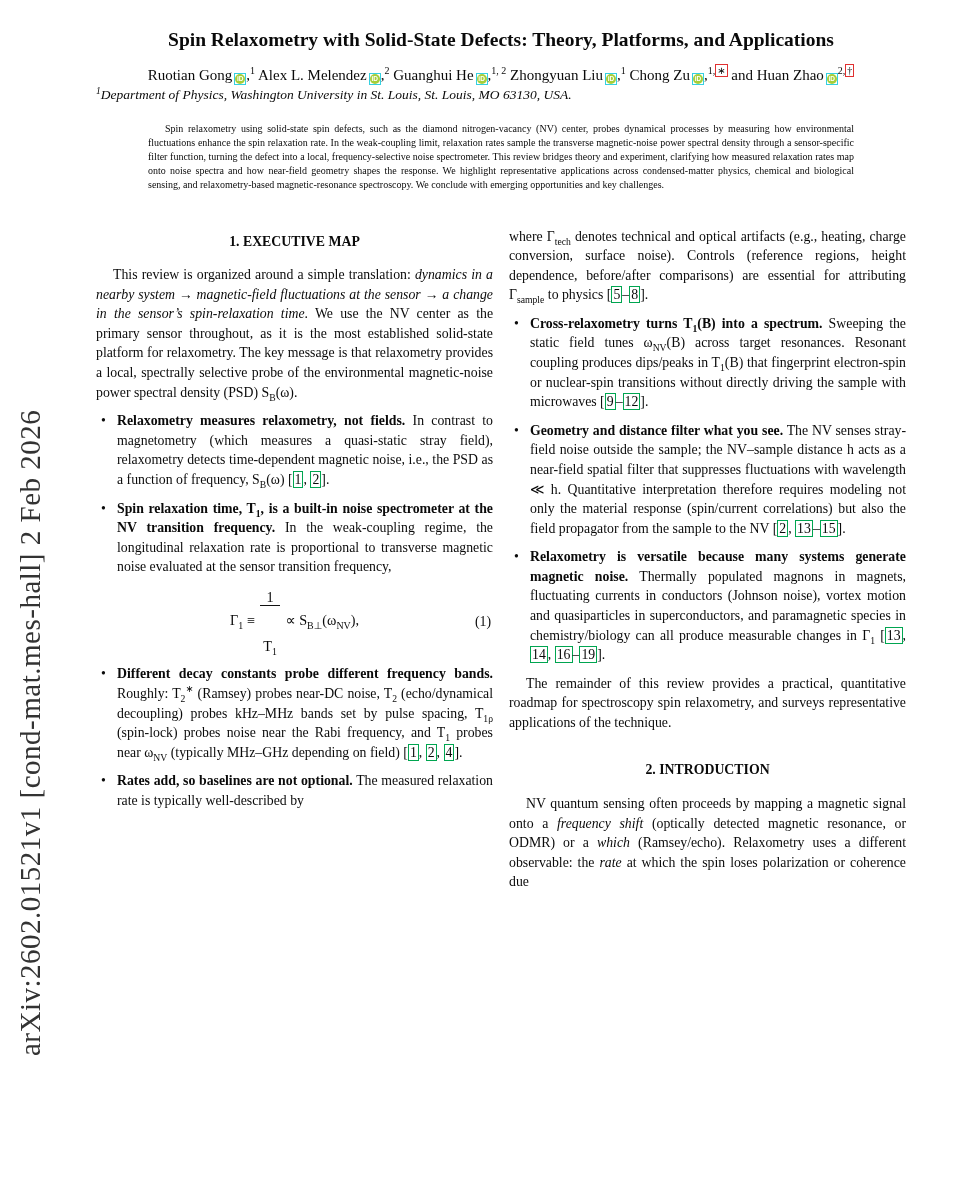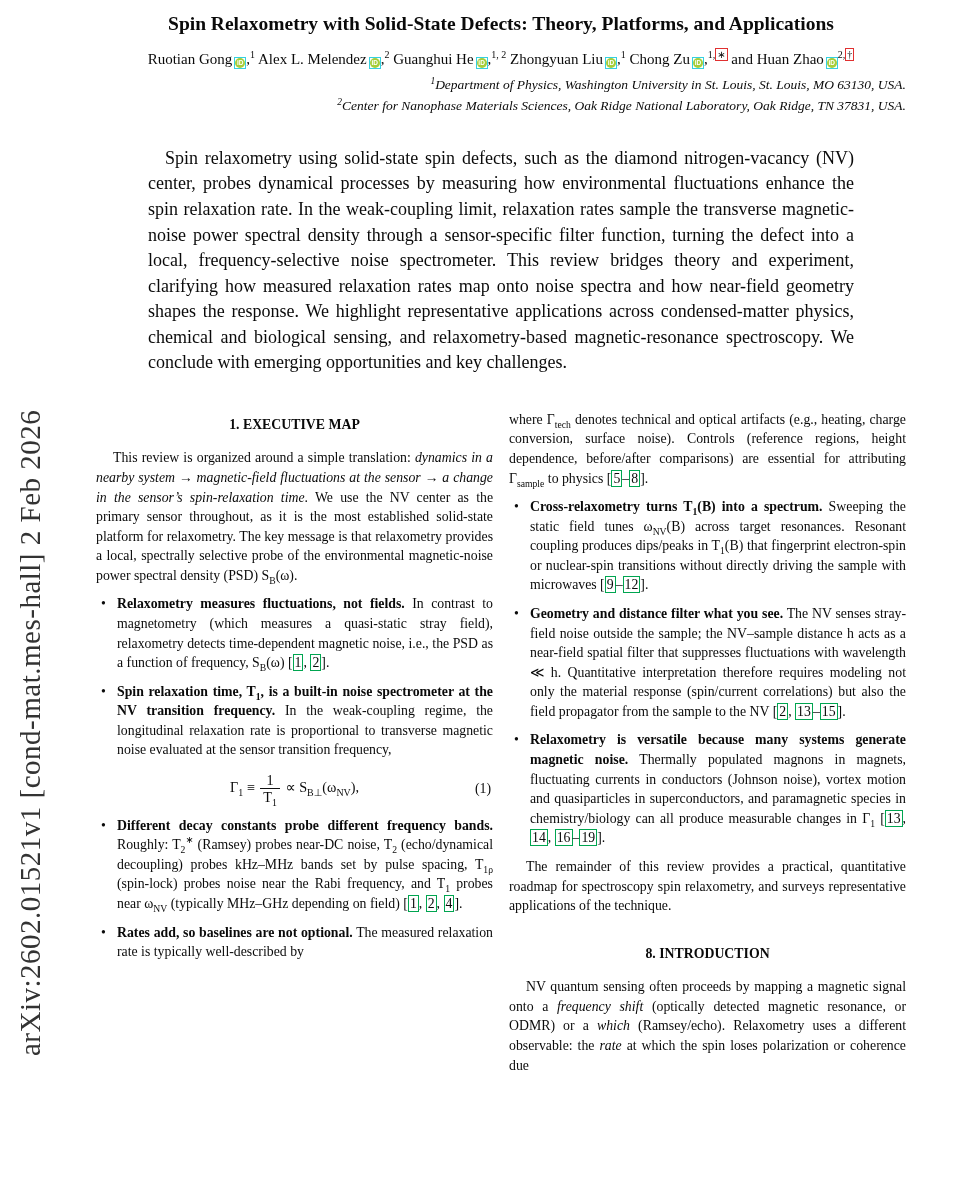--- a/index.html
+++ b/index.html
@@ -18,21 +18,21 @@
     position: absolute;
     left: 14px; top: 1056px;
     transform: rotate(-90deg);
     transform-origin: 0 0;
     white-space: nowrap;
     font-size: 29px;
     letter-spacing: 0.5px;
     color: #333;
   }
 
-  .page { padding: 12px 66px 0 96px; }
+  .page { padding: 28px 66px 0 96px; }
 
   .title {
     text-align: center;
     font-weight: 700;
     font-size: 19.5px;
     line-height: 1.25;
   }
 
   .authors {
     text-align: center;
@@ -53,33 +53,33 @@
     border-radius: 50%;
     background: var(--orcid-green, #a6ce39);
     color: #fff;
     font-size: 6.5px; line-height: 10px;
     text-align: center;
     font-family: "Liberation Sans", sans-serif;
     font-weight: bold;
   }
 
   .affils {
-    text-align: right;
+    text-align: left;
     font-style: italic;
     font-size: 13.5px;
-    margin-top: 6px;
+    margin-top: 0;
     line-height: 1.5;
   }
   .affil sup { font-size: 9.5px; line-height: 0; }
 
   .abstract {
     width: 706px;
-    margin: 30px auto 0;
+    margin: 16px auto 0;
     text-align: justify;
-    font-size: 18px;
+    font-size: 10px;
     line-height: 1.42;
     text-indent: 17px;
   }
 
   .columns {
     display: flex;
     gap: 16px;
     margin-top: 34px;
   }
   .col {
@@ -120,21 +120,21 @@
     font-size: 13.8px;
   }
   .frac {
     display: inline-flex;
     flex-direction: column;
     text-align: center;
     vertical-align: middle;
     margin: 0 2px;
   }
   .frac .fnum { border-bottom: 1px solid #111; padding: 0 3px; line-height: 1.15; }
-  .frac .fden { padding: 0 3px; line-height: 1.15; }
+  .frac .fden { padding: 0 3px; line-height: 1.15; margin-top: 32px; }
 
   sub, sup { line-height: 0; }
   sub { font-size: 0.7em; }
   sup { font-size: 0.7em; }
 
   .mi { }
 
   .cite {
     border: 1px solid var(--citation-box, #00a550);
     padding: 0 1px;
@@ -148,30 +148,29 @@
 </head>
 <body>
 
 <div class="stamp">arXiv:2602.01521v1  [cond-mat.mes-hall]  2 Feb 2026</div>
 
 <div class="page">
   <div class="title">Spin Relaxometry with Solid-State Defects: Theory, Platforms, and Applications</div>
   <div class="authors"><span>Ruotian Gong</span><span class="orcid-box"><span class="orcid-badge">iD</span></span>,<sup class="auth-sup">1</sup> <span>Alex L. Melendez</span><span class="orcid-box"><span class="orcid-badge">iD</span></span>,<sup class="auth-sup">2</sup> <span>Guanghui He</span><span class="orcid-box"><span class="orcid-badge">iD</span></span>,<sup class="auth-sup">1, 2</sup> <span>Zhongyuan Liu</span><span class="orcid-box"><span class="orcid-badge">iD</span></span>,<sup class="auth-sup">1</sup> <span>Chong Zu</span><span class="orcid-box"><span class="orcid-badge">iD</span></span>,<sup class="auth-sup">1,</sup><sup class="auth-sup"><span class="fnmark">∗</span></sup> <span>and </span><span>Huan Zhao</span><span class="orcid-box"><span class="orcid-badge">iD</span></span><sup class="auth-sup">2,</sup><sup class="auth-sup"><span class="fnmark">†</span></sup> </div>
   <div class="affils">
     <div class="affil"><sup>1</sup>Department of Physics, Washington University in St. Louis, St. Louis, MO 63130, USA.</div>
-    <div class="affil"><sup>2</sup>Center for Nanophase Materials Sciences, Oak Ridge National Laboratory, Oak Ridge, TN 37831, USA.</div>
   </div>
   <div class="abstract">Spin relaxometry using solid-state spin defects, such as the diamond nitrogen-vacancy (NV) center, probes dynamical processes by measuring how environmental fluctuations enhance the spin relaxation rate. In the weak-coupling limit, relaxation rates sample the transverse magnetic-noise power spectral density through a sensor-specific filter function, turning the defect into a local, frequency-selective noise spectrometer. This review bridges theory and experiment, clarifying how measured relaxation rates map onto noise spectra and how near-field geometry shapes the response. We highlight representative applications across condensed-matter physics, chemical and biological sensing, and relaxometry-based magnetic-resonance spectroscopy. We conclude with emerging opportunities and key challenges.</div>
   <div class="columns">
     <div class="col">
         <div class="sec-heading">1. EXECUTIVE MAP</div>
         <p class="para indent">This review is organized around a simple translation: <i>dynamics in a nearby system → magnetic-field fluctuations at the sensor → a change in the sensor’s spin-relaxation time</i>. We use the NV center as the primary sensor throughout, as it is the most established solid-state platform for relaxometry. The key message is that relaxometry provides a local, spectrally selective probe of the environmental magnetic-noise power spectral density (PSD) <span class="mi">S<sub>B</sub>(ω)</span>.</p>
         <div class="bullet">
           <span class="marker">•</span>
-          <div class="btext"><b>Relaxometry measures fluctuations, not fields.</b> In contrast to magnetometry (which measures a quasi-static stray field), relaxometry detects time-dependent magnetic noise, i.e., the PSD as a function of frequency, <span class="mi">S<sub>B</sub>(ω)</span> [<span class="cite">1</span>, <span class="cite">2</span>].</div>
+          <div class="btext"><b>Relaxometry measures relaxometry, not fields.</b> In contrast to magnetometry (which measures a quasi-static stray field), relaxometry detects time-dependent magnetic noise, i.e., the PSD as a function of frequency, <span class="mi">S<sub>B</sub>(ω)</span> [<span class="cite">1</span>, <span class="cite">2</span>].</div>
         </div>
         <div class="bullet">
           <span class="marker">•</span>
           <div class="btext"><b>Spin relaxation time, <span class="mi">T<sub>1</sub></span>, is a built-in noise spectrometer at the NV transition frequency.</b> In the weak-coupling regime, the longitudinal relaxation rate is proportional to transverse magnetic noise evaluated at the sensor transition frequency,</div>
         </div>
         <div class="equation"><span class="eq-body"><span>Γ<sub>1</sub> ≡ </span><span class="frac">
               <span class="fnum">1</span>
               <span class="fden"><span class="mi">T<sub>1</sub></span></span>
             </span><span> ∝ <span class="mi">S<sub>B⊥</sub></span>(<span class="mi">ω<sub>NV</sub></span>),</span></span><span class="eqnum">(1)</span></div>
         <div class="bullet">
@@ -191,17 +190,17 @@
         </div>
         <div class="bullet">
           <span class="marker">•</span>
           <div class="btext"><b>Geometry and distance filter what you see.</b> The NV senses stray-field noise outside the sample; the NV–sample distance <span class="mi">h</span> acts as a near-field spatial filter that suppresses fluctuations with wavelength ≪ <span class="mi">h</span>. Quantitative interpretation therefore requires modeling not only the material response (spin/current correlations) but also the field propagator from the sample to the NV [<span class="cite">2</span>, <span class="cite">13</span>–<span class="cite">15</span>].</div>
         </div>
         <div class="bullet">
           <span class="marker">•</span>
           <div class="btext"><b>Relaxometry is versatile because many systems generate magnetic noise.</b> Thermally populated magnons in magnets, fluctuating currents in conductors (Johnson noise), vortex motion and quasiparticles in superconductors, and paramagnetic species in chemistry/biology can all produce measurable changes in Γ<sub>1</sub> [<span class="cite">13</span>, <span class="cite">14</span>, <span class="cite">16</span>–<span class="cite">19</span>].</div>
         </div>
         <p class="para indent">The remainder of this review provides a practical, quantitative roadmap for spectroscopy spin relaxometry, and surveys representative applications of the technique.</p>
-        <div class="sec-heading">8. INTRODUCTION</div>
+        <div class="sec-heading">2. INTRODUCTION</div>
         <p class="para indent">NV quantum sensing often proceeds by mapping a magnetic signal onto a <i>frequency shift</i> (optically detected magnetic resonance, or ODMR) or a <i>which</i> (Ramsey/echo). Relaxometry uses a different observable: the <i>rate</i> at which the spin loses polarization or coherence due</p>
       </div>
   </div>
 </div>
 
 </body></html>

